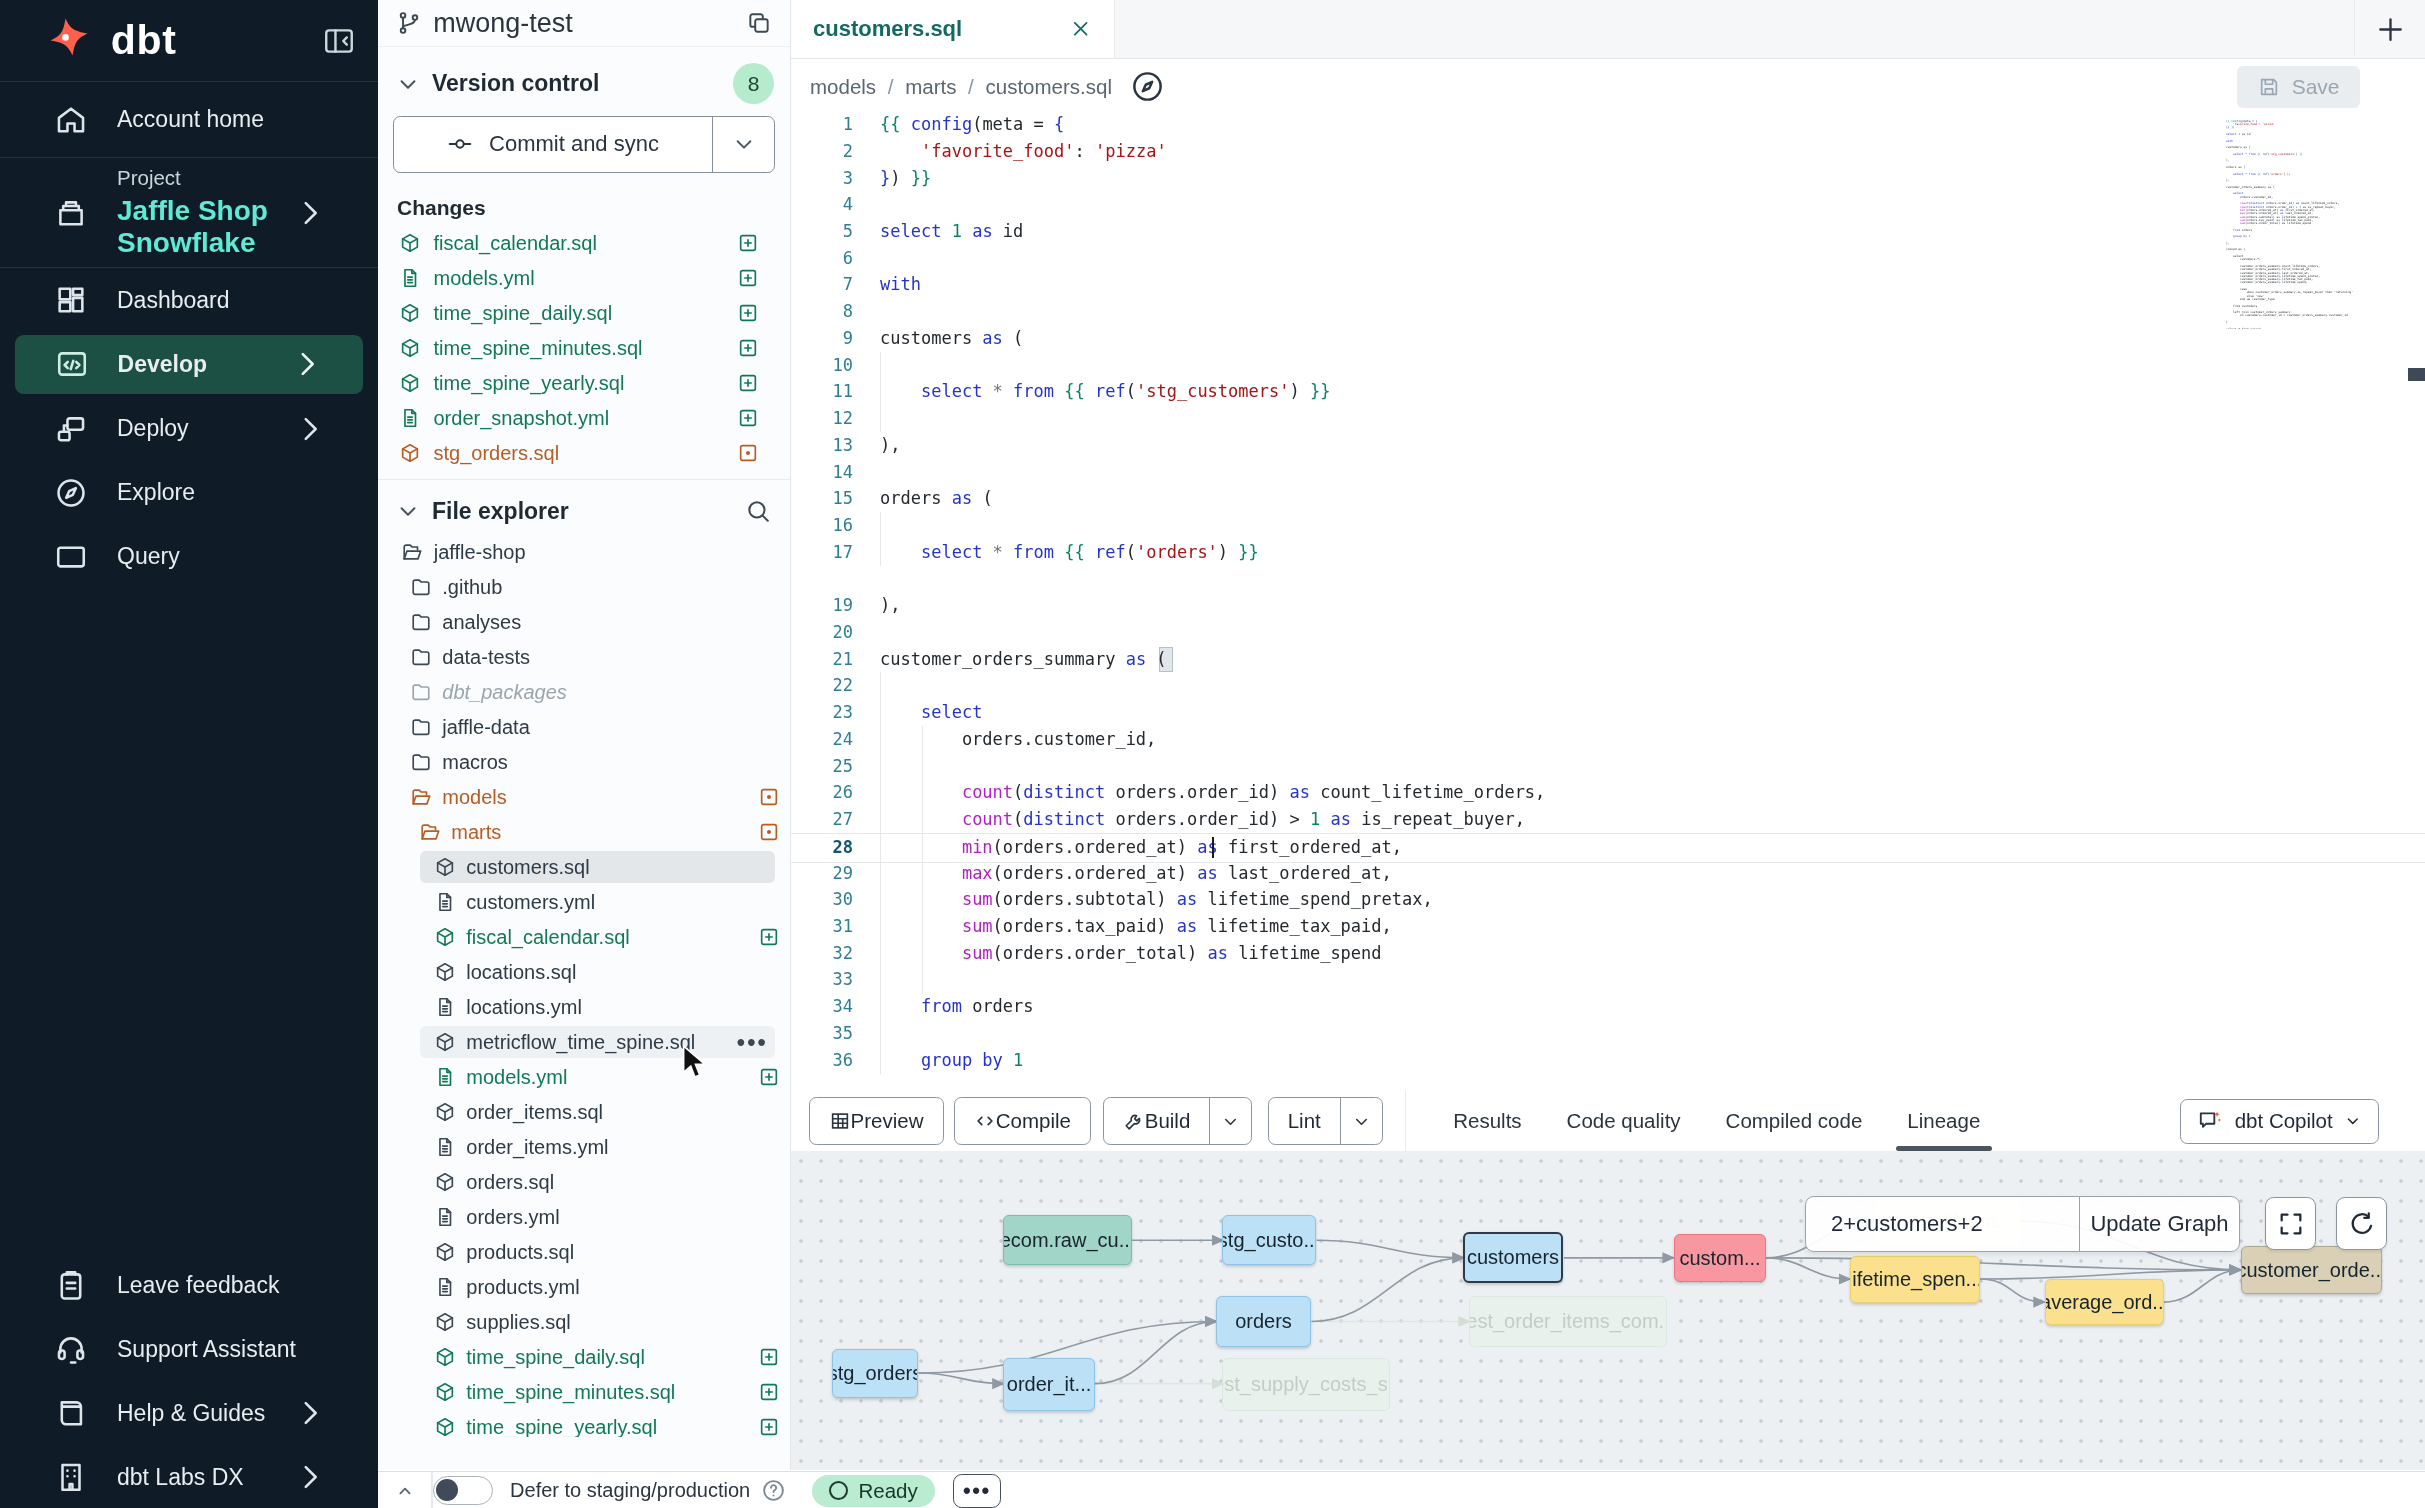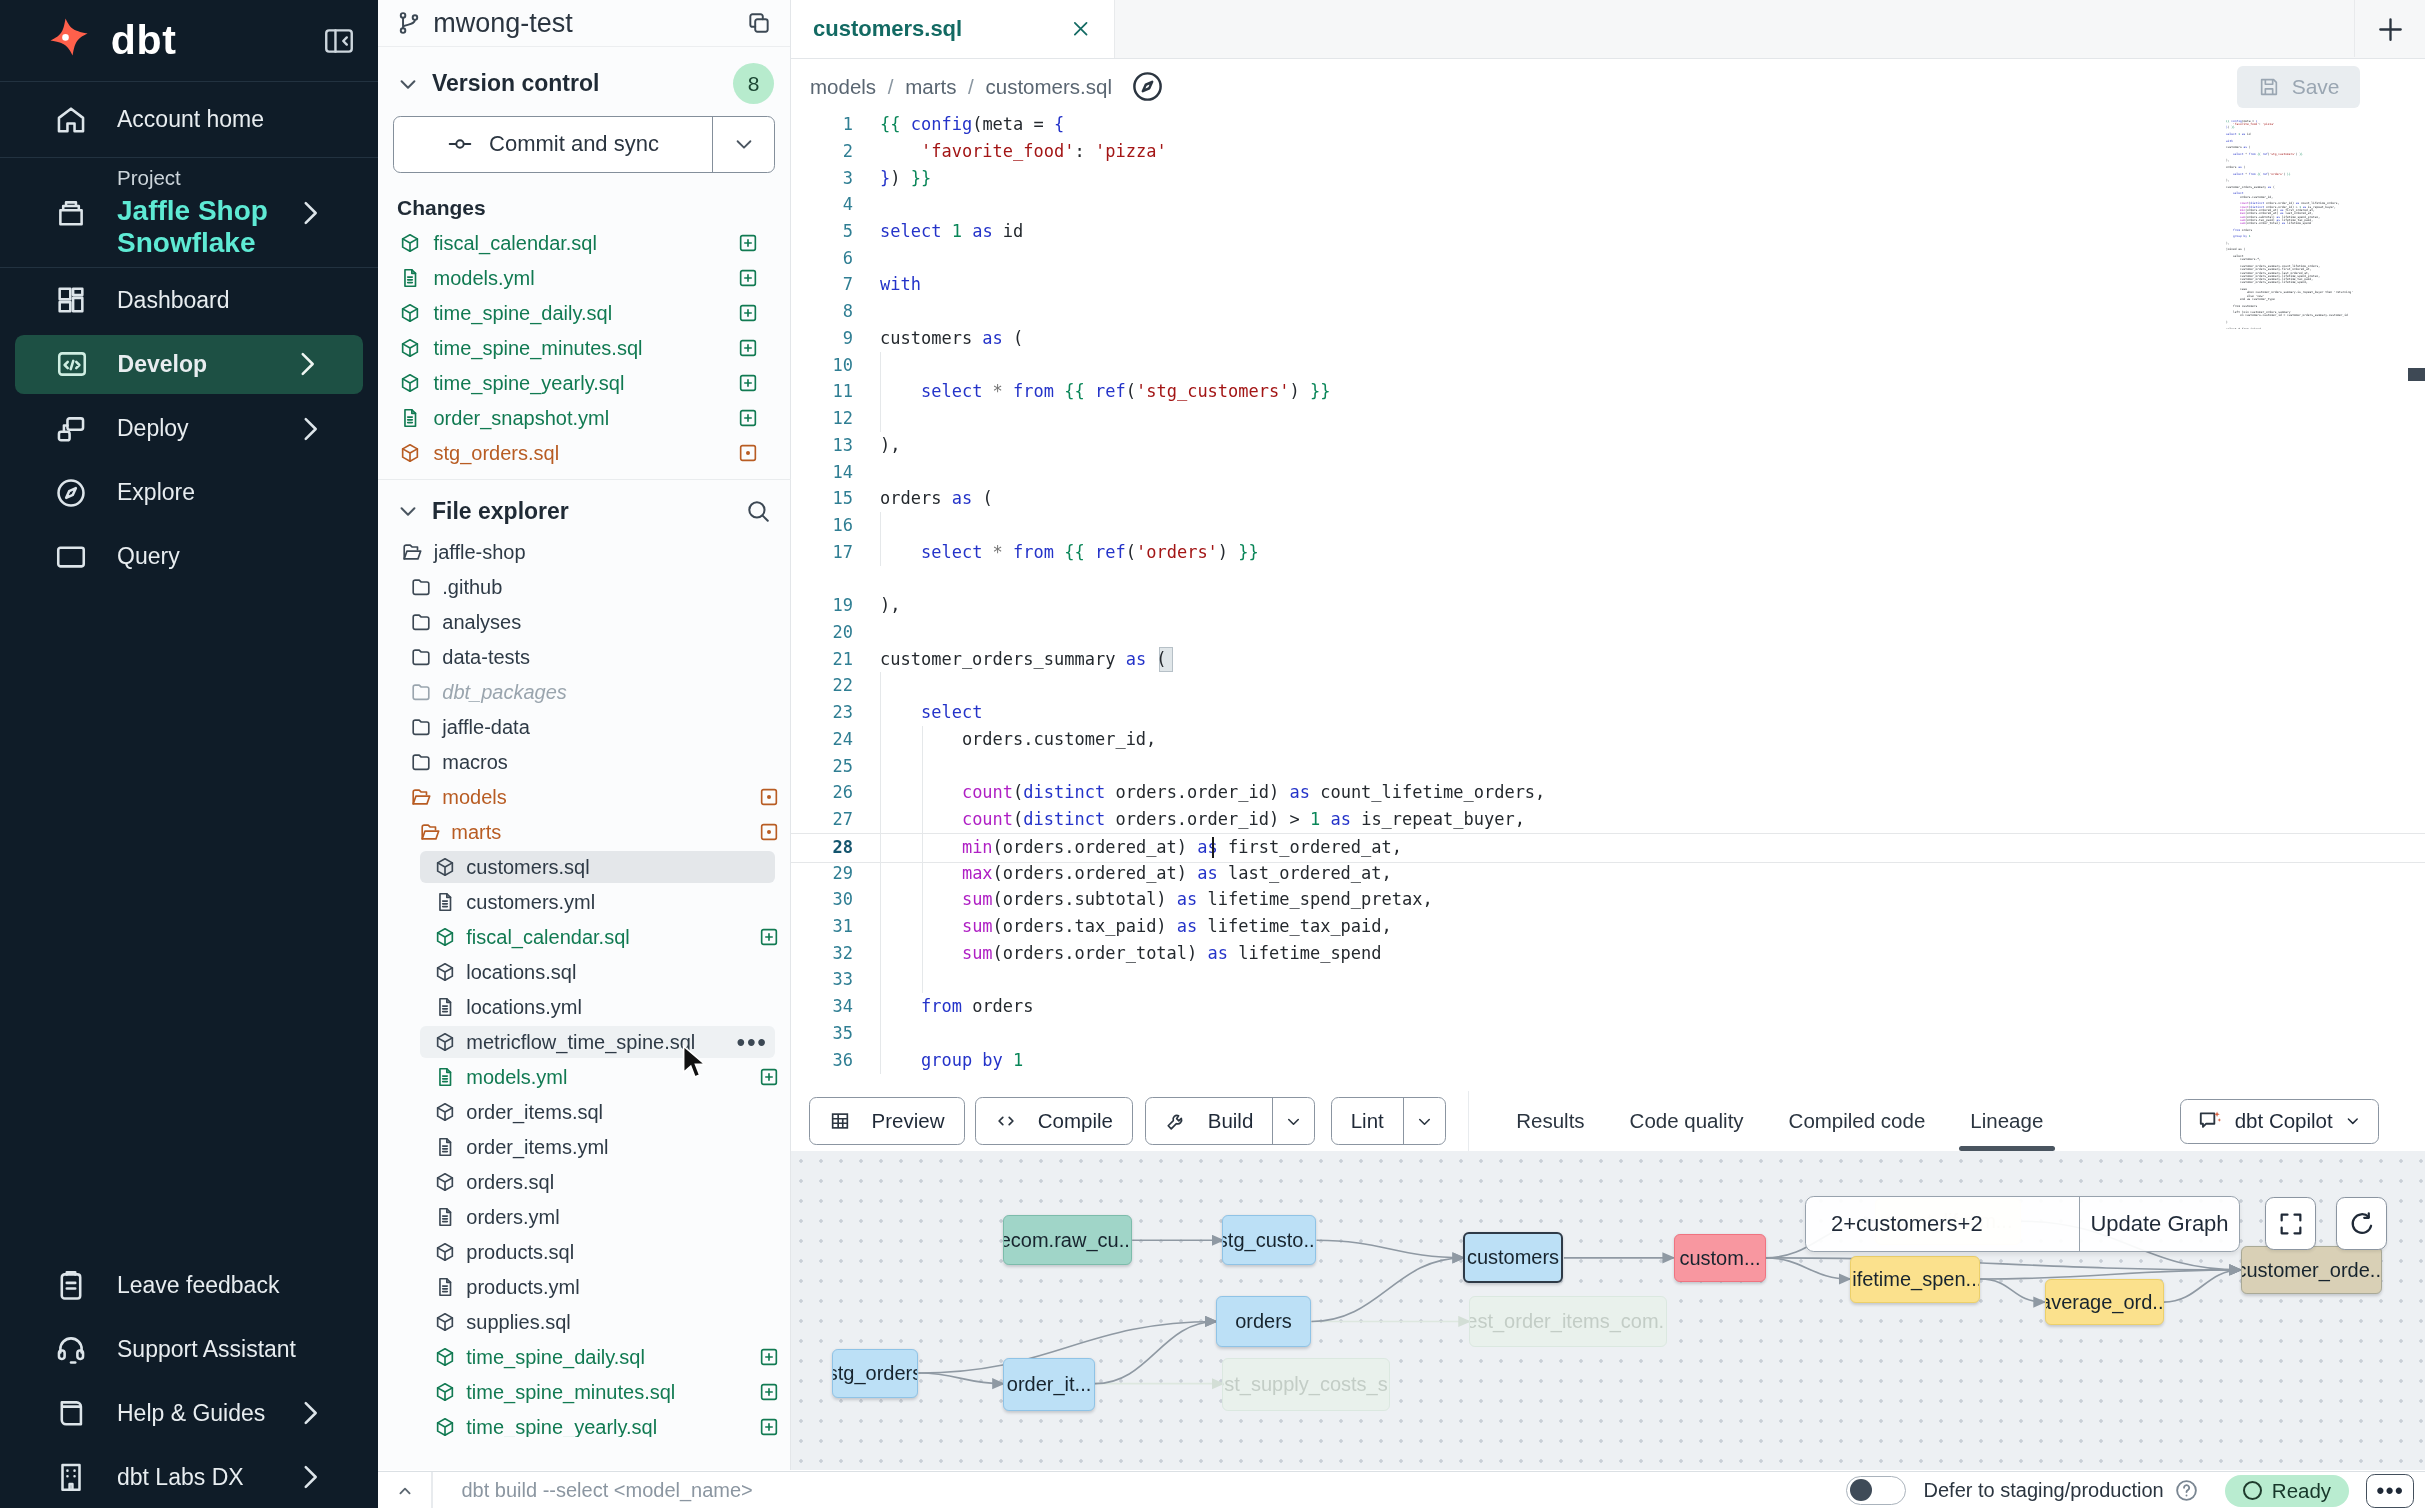--- a/index.html
+++ b/index.html
@@ -96,21 +96,21 @@
   .caret{position:absolute;top:2.9px;width:2.2px;height:21px;background:#1b1b1b}
   .mark{position:absolute;top:2.2px;width:11.7px;height:23px;background:#e0e6e9;outline:0.7px solid #b6c0c7}
   .tk-d{color:#24292e}.tk-k{color:#2433c9}.tk-f{color:#af1fc4}.tk-s{color:#a31515}.tk-n{color:#098658}.tk-j{color:#098658}.tk-o{color:#737373}
   .minimap{position:absolute;left:1435px;top:5.9px;width:132px;height:209px;font-size:2.9px;line-height:3.3px;white-space:pre;overflow:hidden}
   .minimap div{white-space:pre}
   .vthumb{position:absolute;left:1617px;top:254px;width:17.6px;height:13px;background:#3e4955}
 
   
   .tbar{position:absolute;left:791px;top:1091px;width:1635px;height:60px;background:#fff;display:flex;align-items:center;padding-left:17.6px}
   .btn{height:48px;border:1.5px solid #8b95a1;border-radius:7.3px;background:#fff;display:flex;align-items:stretch;font-size:20.5px;color:#1f2937;font-weight:500}
-  .btn-main{display:flex;align-items:center;padding:0 19px;gap:21px}
+  .btn-main{display:flex;align-items:center;padding:0 19px;gap:0}
   .btn .ic{width:22px;height:22px;color:#2b3540}
   .split-chev{width:42px;border-left:1.5px solid #8b95a1;display:flex;align-items:center;justify-content:center}
   .split-chev .ic{width:19px;height:19px}
   .mr12{margin-right:10.3px}.mr15{margin-right:11.7px}.mr21{margin-right:15.4px}
   .tb-div{width:1.5px;height:60px;background:#e8ebee;margin-left:22px}
   .tb-tabs{display:flex;margin-left:47px;gap:45px;font-size:20.5px;color:#2b3540;height:60px}
   .tb-tab{position:relative;display:flex;align-items:center;font-weight:500}
   .tb-tab.active::after{content:"";position:absolute;left:-11.7px;right:-11.7px;bottom:0;height:5.1px;background:#4a5560;border-radius:2.9px}
   .copilot{margin-left:auto;margin-right:47px;height:45px;border:1.5px solid #8b95a1;border-radius:7.3px;display:flex;align-items:center;gap:11.7px;padding:0 16px;font-size:20.5px;font-weight:500;color:#1f2937;background:#fff}
   .copilot .cpic{width:26px;height:26px}
@@ -1115,21 +1115,20 @@
 
   <div class="cmdbar">
     <span class="cmd-chev">
       <span class="ic">
           <svg viewBox="0 0 24 24" fill="none" stroke="currentColor" stroke-width="2" stroke-linecap="round" stroke-linejoin="round">
             <path d="M7 14.5l5-5 5 5"></path>
           </svg>
         </span>
     </span>
     <span class="cmd-div"></span>
-    <span class="cmd-input">dbt build --select &lt;model_name&gt;</span>
     <span class="toggle">
         <i></i>
       </span>
     <span class="defer-label">Defer to staging/production</span>
     <span class="ic q-ic">
       <svg viewBox="0 0 24 24" fill="none" stroke="currentColor" stroke-width="1.8" stroke-linecap="round">
           <circle cx="12" cy="12" r="9"></circle>
           <path d="M9.6 9.3a2.5 2.5 0 1 1 4 2.1c-.9.7-1.6 1.1-1.6 2.1"></path>
           <path d="M12 16.8h.01"></path>
         </svg>

